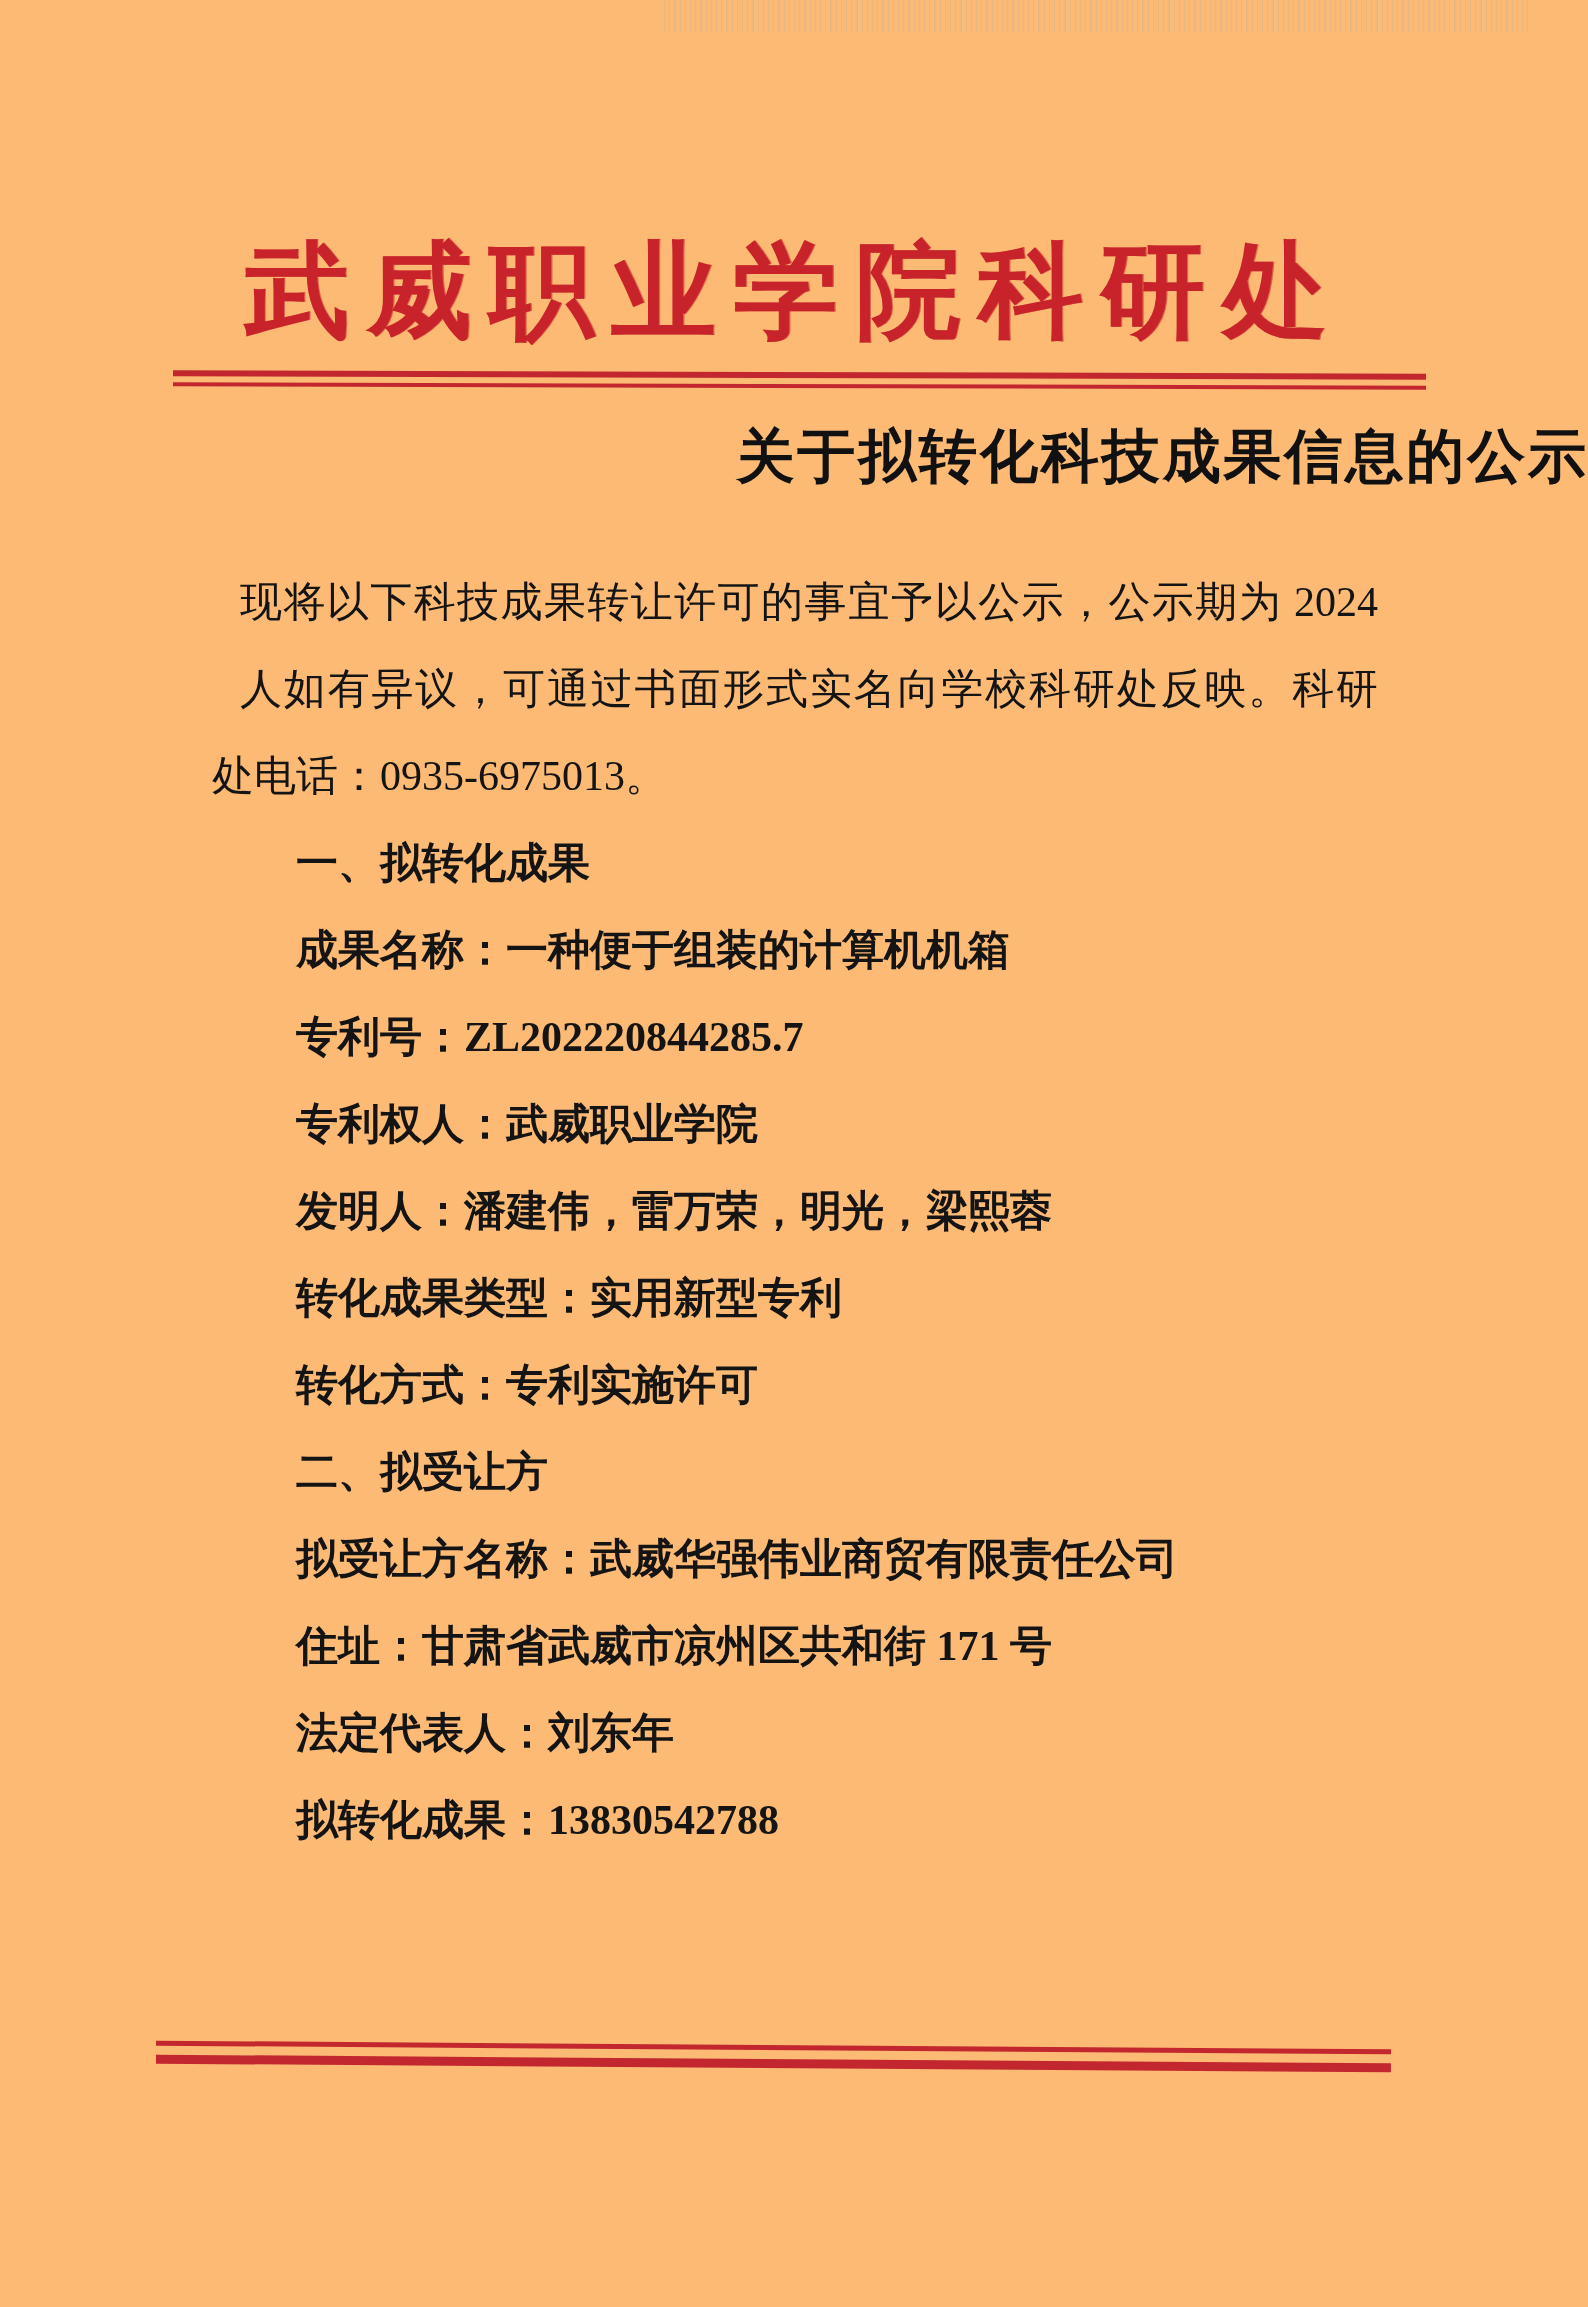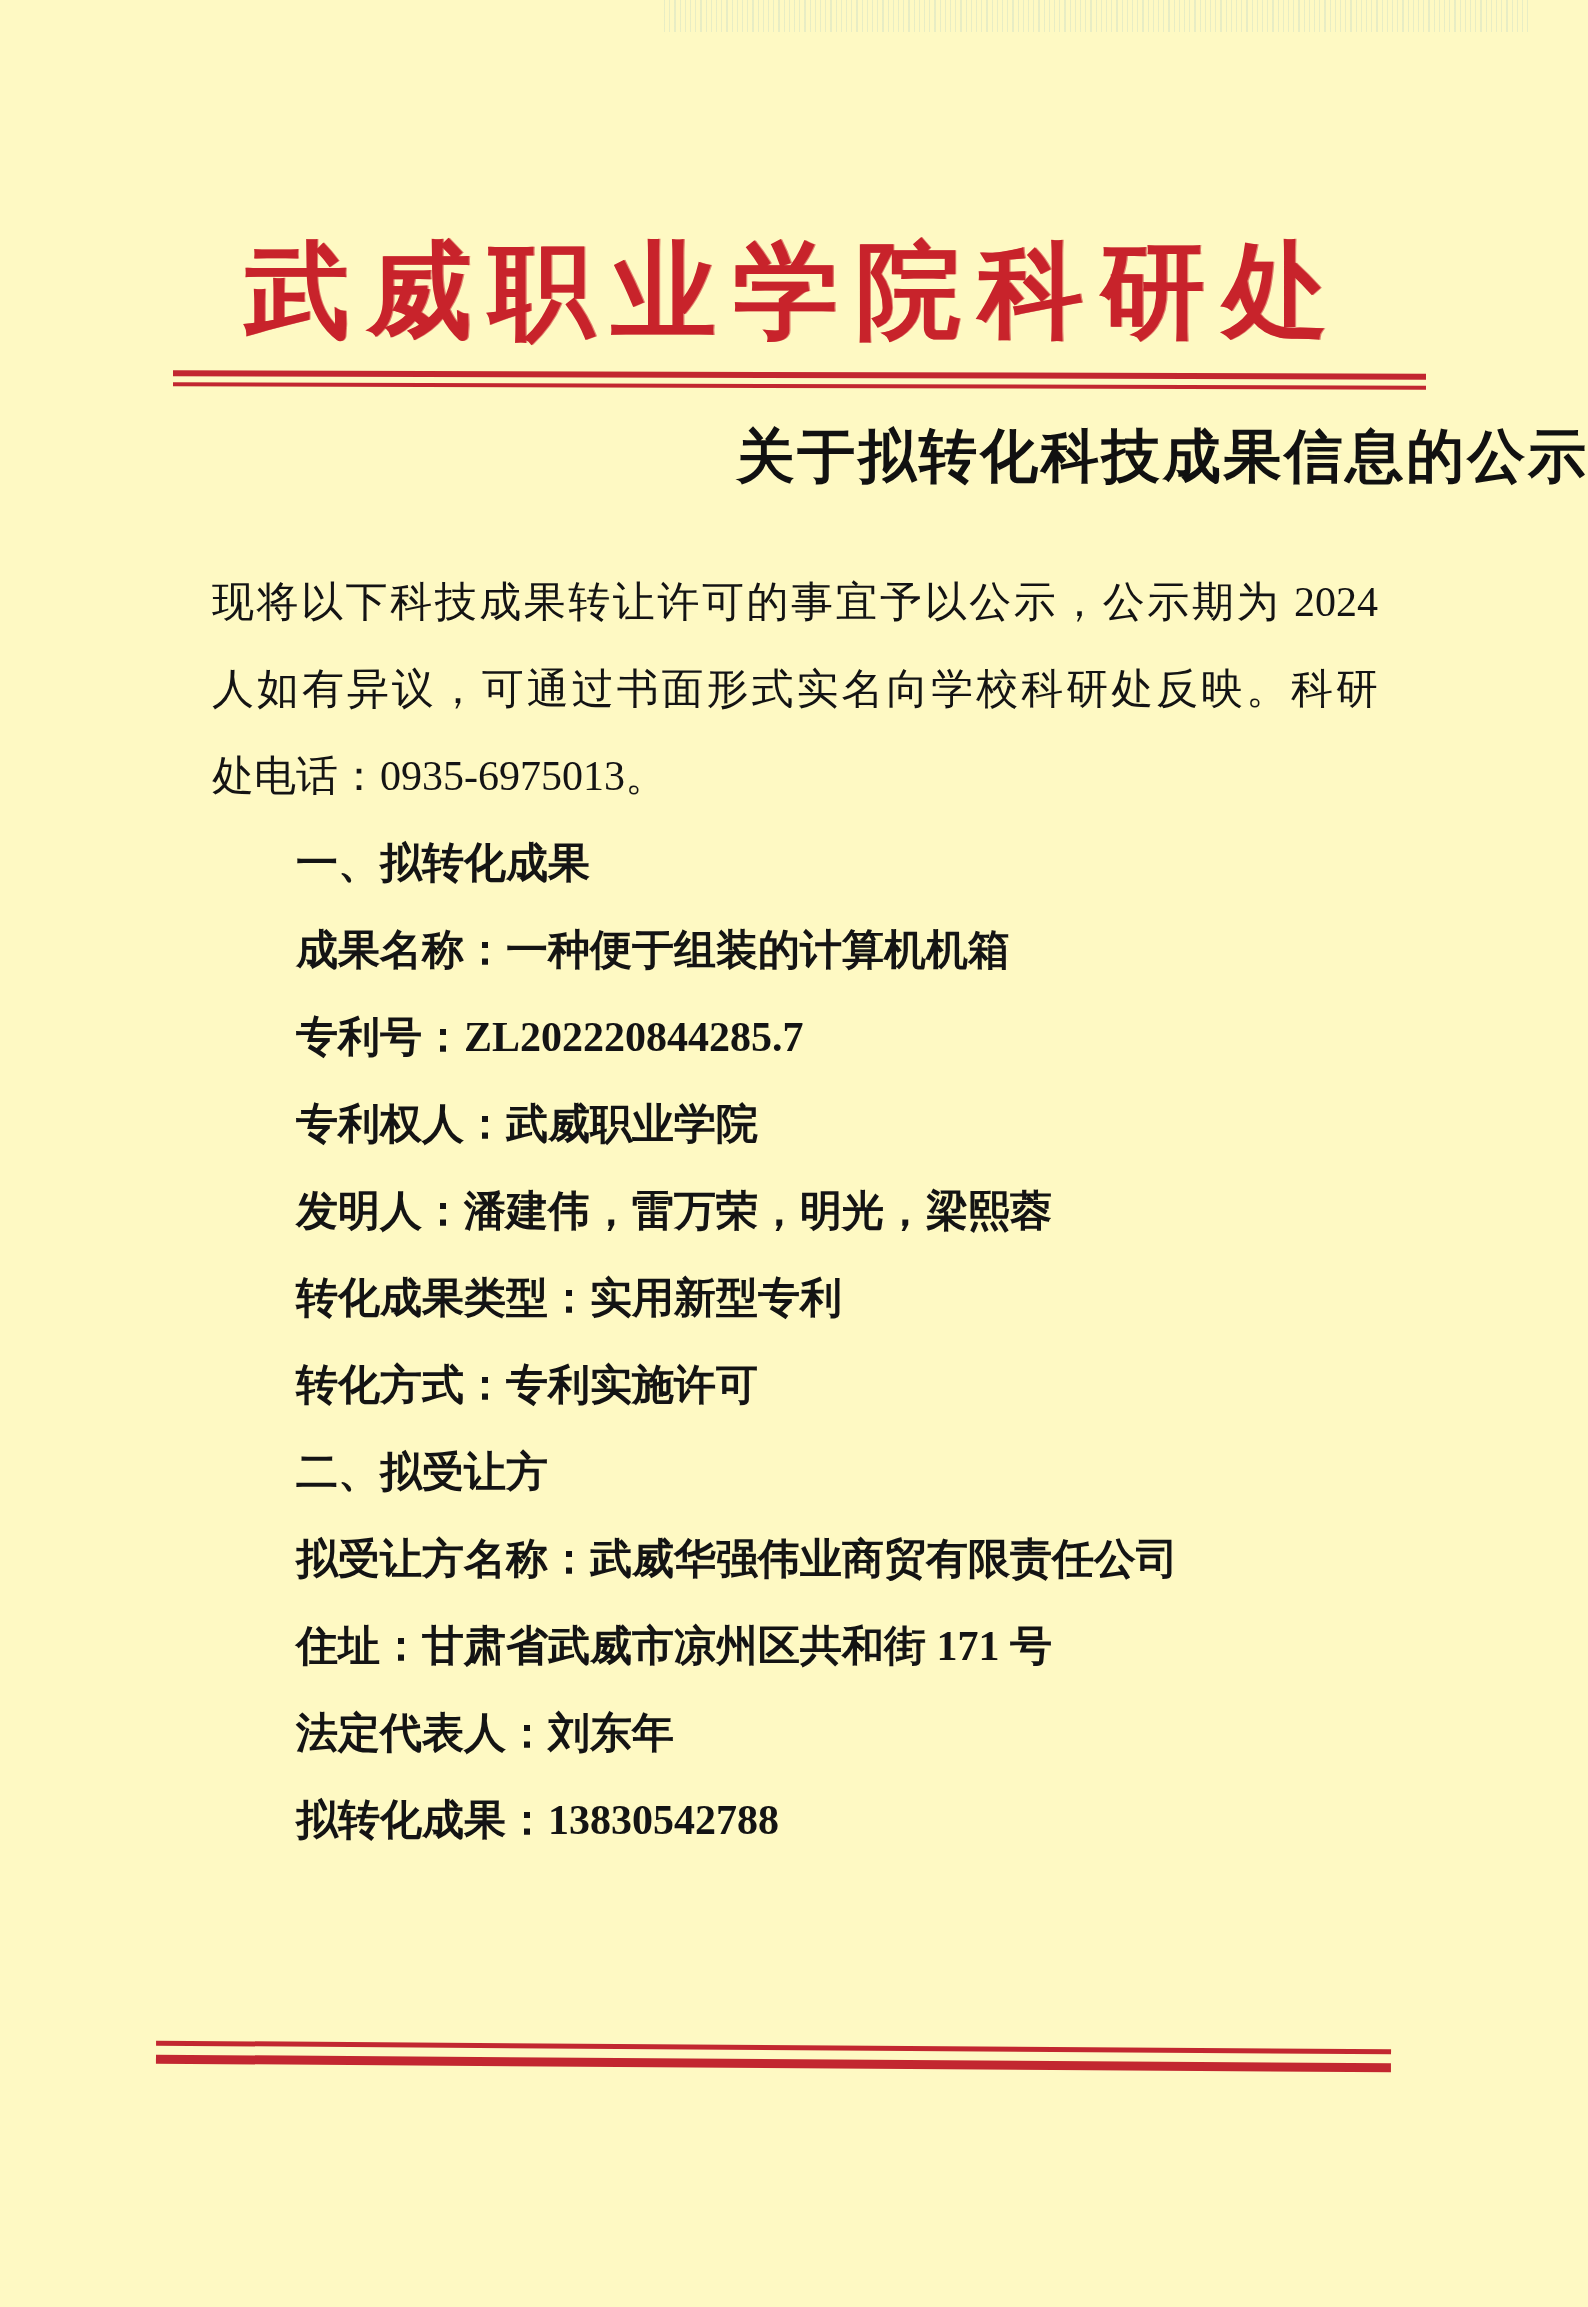--- a/index.html
+++ b/index.html
@@ -4,21 +4,21 @@
 <style>
   html, body {
     margin: 0;
     padding: 0;
     background: #ffffff;
   }
   .page {
     position: relative;
     width: 1589px;
     height: 2307px;
-    background: #fef9c3;
+    background: #fdba74;
     overflow: hidden;
     font-family: "Liberation Serif", "DejaVu Serif", serif;
     color: #141414;
   }
   
   .scan-streaks {
     position: absolute;
     left: 664px; top: 0;
     width: 866px; height: 32px;
     background: repeating-linear-gradient(
@@ -59,21 +59,21 @@
     white-space: nowrap;
   }
   .body-block {
     margin: 73px 0 0 212px;
     width: 1166px;
     font-size: 42px;
     line-height: 87px;
   }
   .body-line { min-height: 87px; }
   .p-first { text-indent: 2em; }
-  .p-just  { text-align: justify; text-align-last: justify; }
+  .p-just  { text-align: justify; text-align-last: justify; margin-left: 28px; }
   .item    { padding-left: 2em; white-space: nowrap; font-weight: bold; }
   .foot-rules {
     position: absolute;
     left: 156px; top: 2045px;
     width: 1235px;
     transform: rotate(0.4deg);
   }
   .foot-rule-thin  { height: 5.2px;  background: #c22730; }
   .foot-rule-gap   { height: 8.7px; }
   .foot-rule-thick { height: 9.2px; background: #c22730; }

